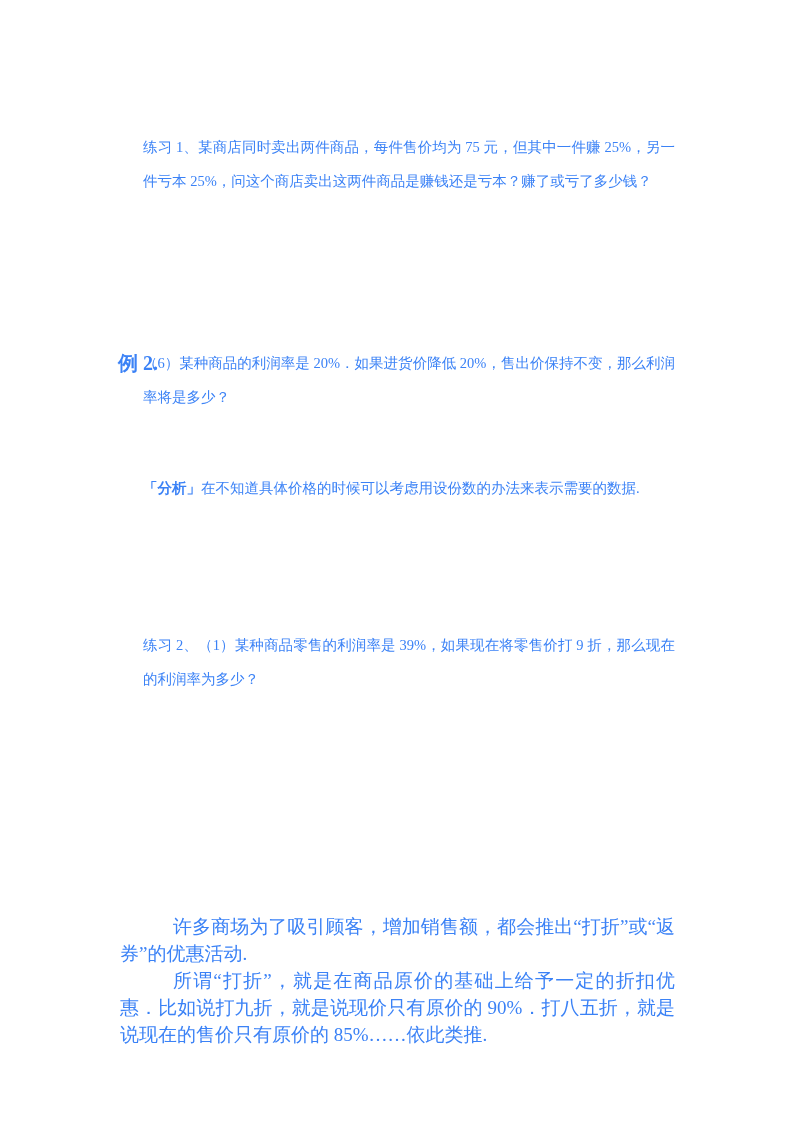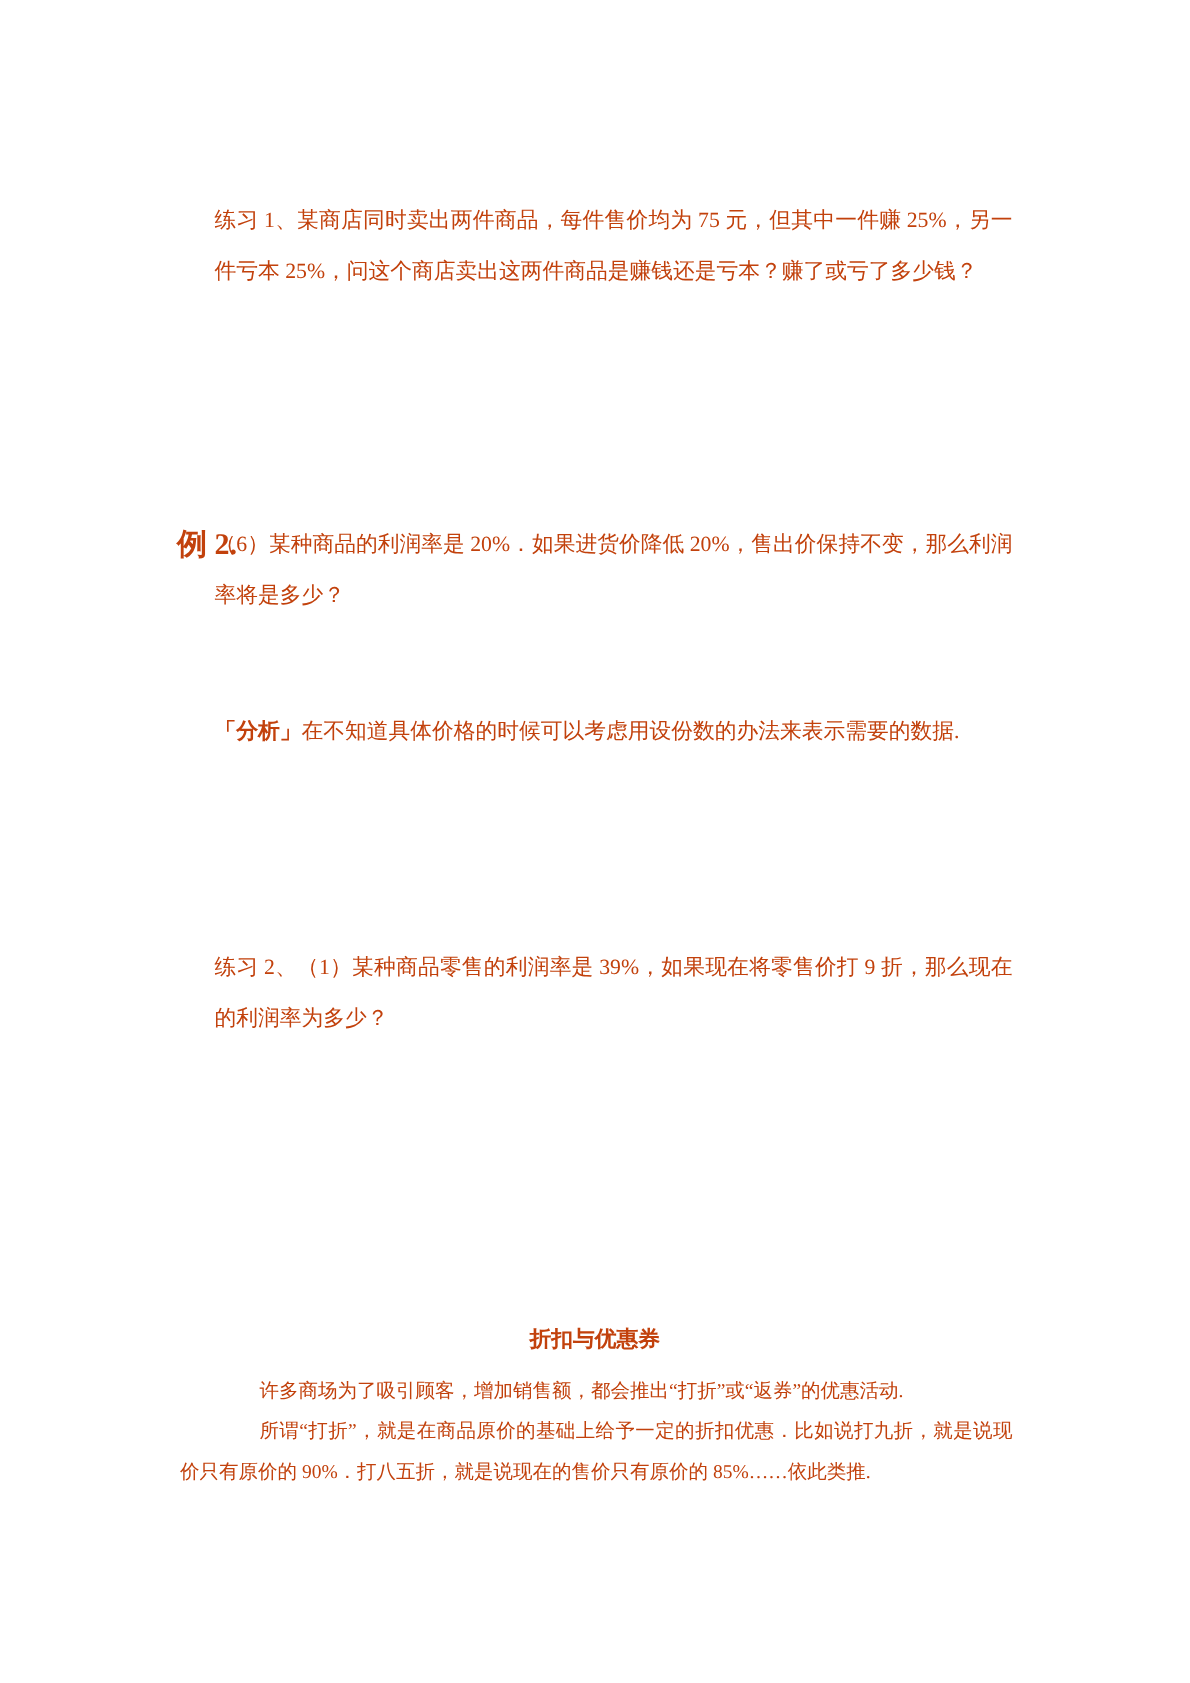--- a/index.html
+++ b/index.html
@@ -6,21 +6,21 @@
     margin: 0;
     padding: 0;
     background: #ffffff;
   }
   .page {
     position: relative;
     width: 703px;
     height: 1122px;
     background: #ffffff;
     font-family: "Liberation Serif", "DejaVu Serif", serif;
-    color: #c2410c;
+    color: #3b82f6;
     overflow: hidden;
   }
   .content {
     position: absolute;
     left: 118px;
     top: 0;
     width: 557px;
     height: 1122px;
   }
   .block {
@@ -55,21 +55,21 @@
   }
   .tip-heading {
     text-align: left;
   }
   .tip-title {
     font-weight: bold;
     text-align: center;
   }
   .tip-para {
     margin: 0 0 0 2px;
-    font-size: 13px;
+    font-size: 19px;
     line-height: 27px;
     text-align: justify;
     text-justify: inter-ideograph;
     text-indent: 53px;
   }
 </style>
 </head>
 <body>
 
 <div class="page">
@@ -87,23 +87,20 @@
 
     <div class="block" style="top:471px;">
       <p class="para body-indent"><span class="bold-inline">「分析」</span><span>在不知道具体价格的时候可以考虑用设份数的办法来表示需要的数据.</span></p>
     </div>
 
     <div class="block" style="top:628px;">
       <p class="para body-indent">练习 2、（1）某种商品零售的利润率是 39%，如果现在将零售价打 9 折，那么现在的利润率为多少？</p>
     </div>
 
 
-    <div class="block" style="top:876px;">
-      <p class="para tip-title">折扣与优惠券</p>
-    </div>
 
     <div class="block" style="top:913px;">
       <p class="tip-para">许多商场为了吸引顾客，增加销售额，都会推出“打折”或“返券”的优惠活动.</p>
       <p class="tip-para">所谓“打折”，就是在商品原价的基础上给予一定的折扣优惠．比如说打九折，就是说现价只有原价的 90%．打八五折，就是说现在的售价只有原价的 85%……依此类推.</p>
     </div>
 
   </div>
 </div>
 
 </body></html>

